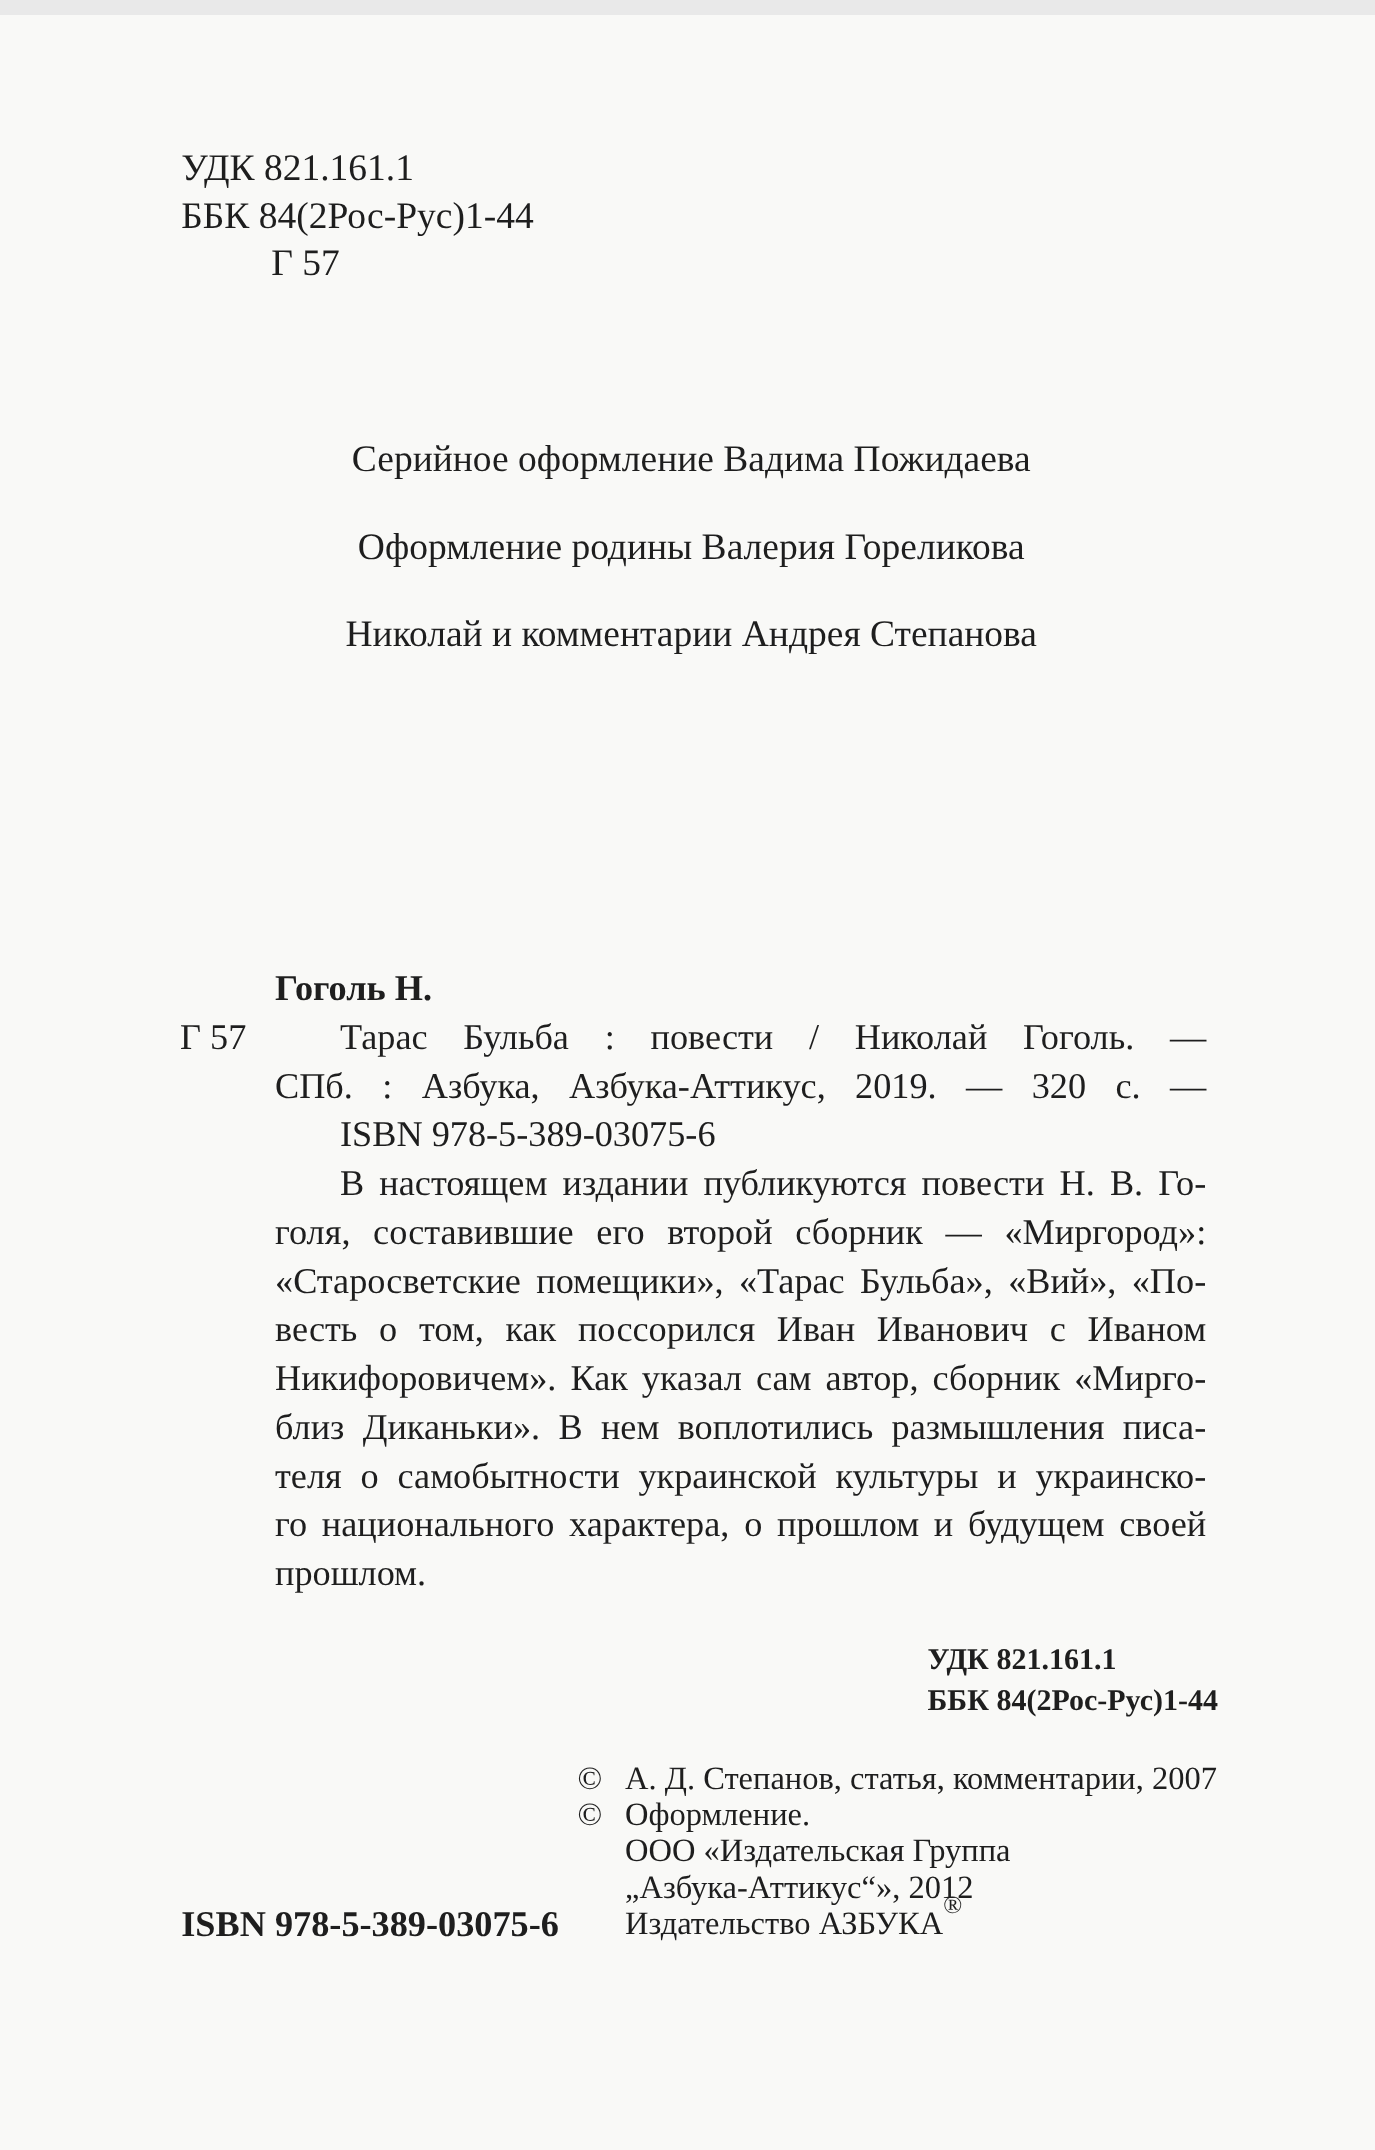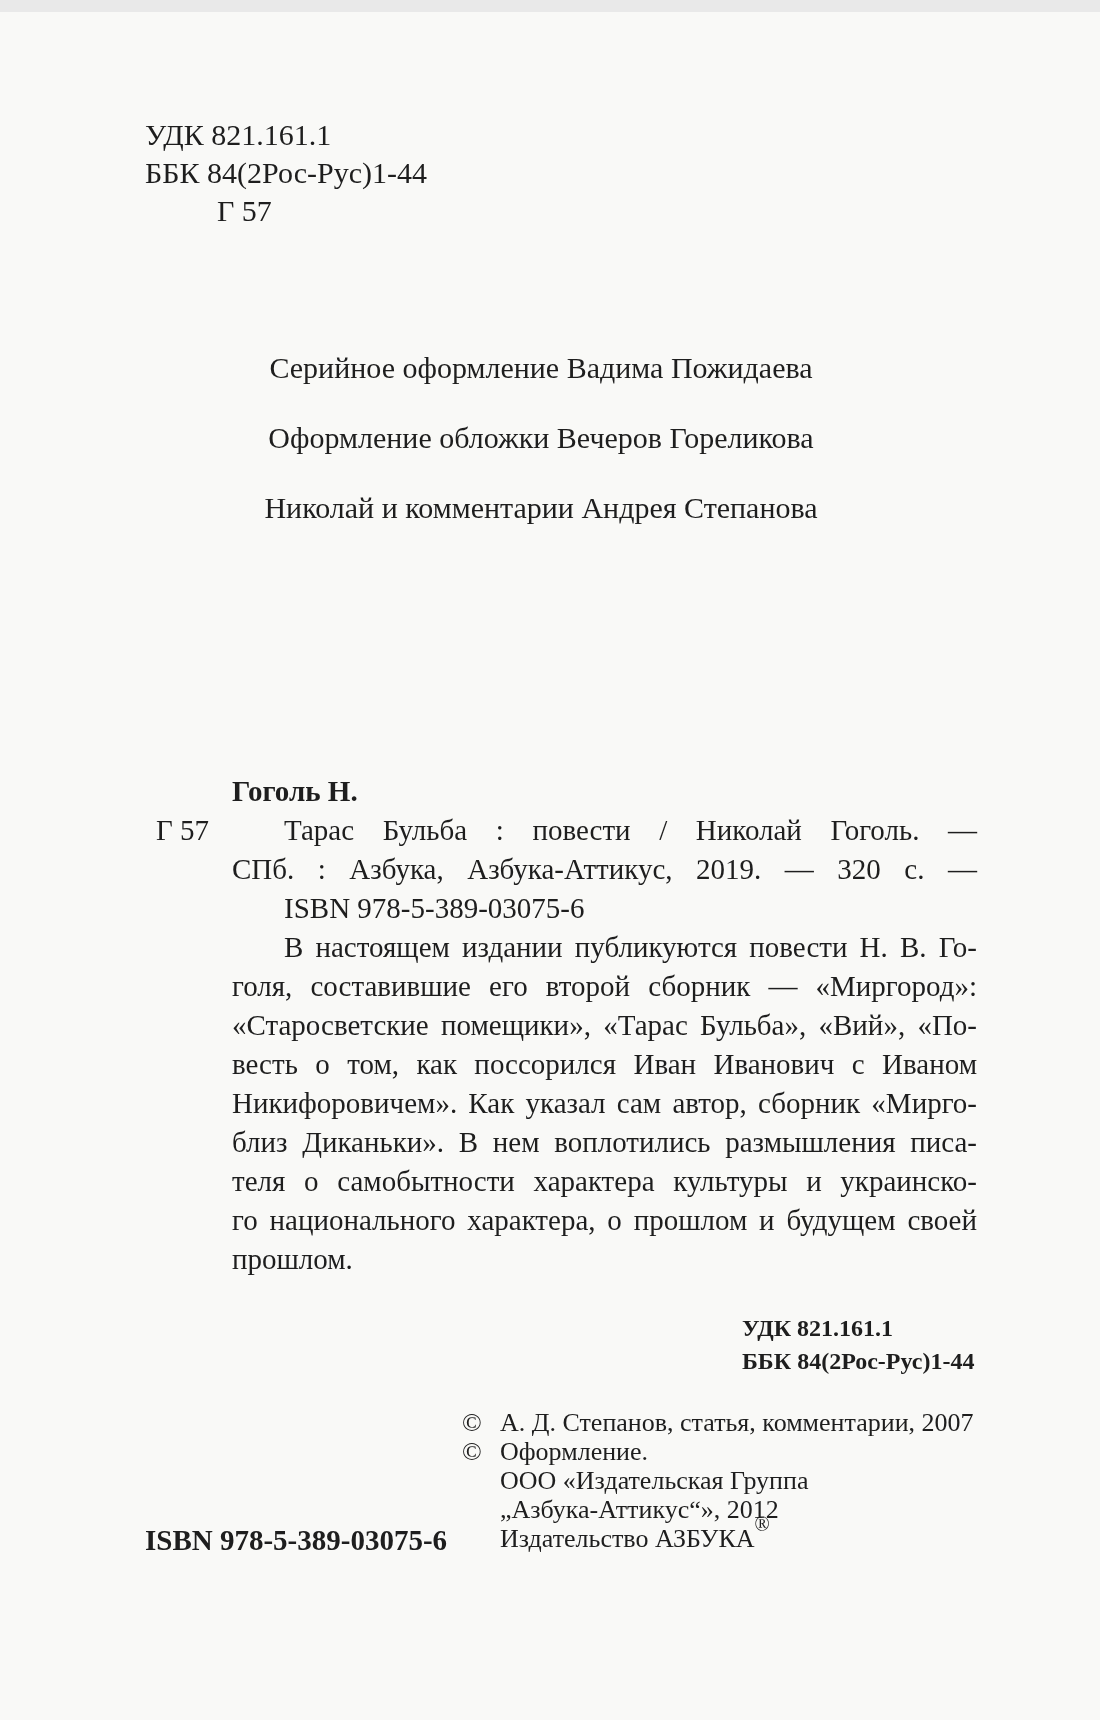--- a/index.html
+++ b/index.html
@@ -27,36 +27,36 @@
     line-height: 38px;
     white-space: nowrap;
   }
   .top-codes .sign-line {
     padding-left: 72px;
   }
 
   
   .credits {
     position: absolute;
-    left: 132px;
+    left: 144px;
     top: 336px;
     width: 818px;
     text-align: center;
     font-size: 30px;
     line-height: 40px;
   }
   .credits .credit-line {
     margin-bottom: 30px;
     white-space: nowrap;
   }
 
   
   .card {
     position: absolute;
-    left: 232px;
+    left: 220px;
     top: 760px;
     width: 745px;
     font-size: 29px;
     line-height: 39px;
   }
   .card .heading {
     font-weight: bold;
   }
   .card .hang-sign {
     position: absolute;
@@ -124,39 +124,39 @@
 <div class="page">
 
   <div class="top-codes">
     <div>УДК 821.161.1</div>
     <div>ББК 84(2Рос-Рус)1-44</div>
     <div class="sign-line">Г 57</div>
   </div>
 
   <div class="credits">
     <div class="credit-line">Серийное оформление Вадима Пожидаева</div>
-    <div class="credit-line">Оформление обложки Вечеров Гореликова</div>
+    <div class="credit-line">Оформление родины Валерия Гореликова</div>
     <div class="credit-line">Николай и комментарии Андрея Степанова</div>
   </div>
 
   <div class="card">
     <div class="heading">Гоголь Н.</div>
     <div class="hang-sign">Г 57</div>
 
     <div class="line jlast indent1">Тарас Бульба : повести / Николай Гоголь. —</div>
     <div class="line jlast">СПб. : Азбука, Азбука-Аттикус, 2019. — 320 с. —</div>
     <div class="line indent1">ISBN 978-5-389-03075-6</div>
 
     <div class="line jlast indent1">В настоящем издании публикуются повести Н. В. Го-</div>
     <div class="line jlast">голя, составившие его второй сборник — «Миргород»:</div>
     <div class="line jlast">«Старосветские помещики», «Тарас Бульба», «Вий», «По-</div>
     <div class="line jlast">весть о том, как поссорился Иван Иванович с Иваном</div>
     <div class="line jlast">Никифоровичем». Как указал сам автор, сборник «Мирго-</div>
     <div class="line jlast">близ Диканьки». В нем воплотились размышления писа-</div>
-    <div class="line jlast">теля о самобытности характера культуры и украинско-</div>
+    <div class="line jlast">теля о самобытности украинской культуры и украинско-</div>
     <div class="line jlast">го национального характера, о прошлом и будущем своей</div>
     <div class="line">прошлом.</div>
   </div>
 
   <div class="codes-bottom">
     <div>УДК 821.161.1</div>
     <div>ББК 84(2Рос-Рус)1-44</div>
   </div>
 
   <div class="copyright">

